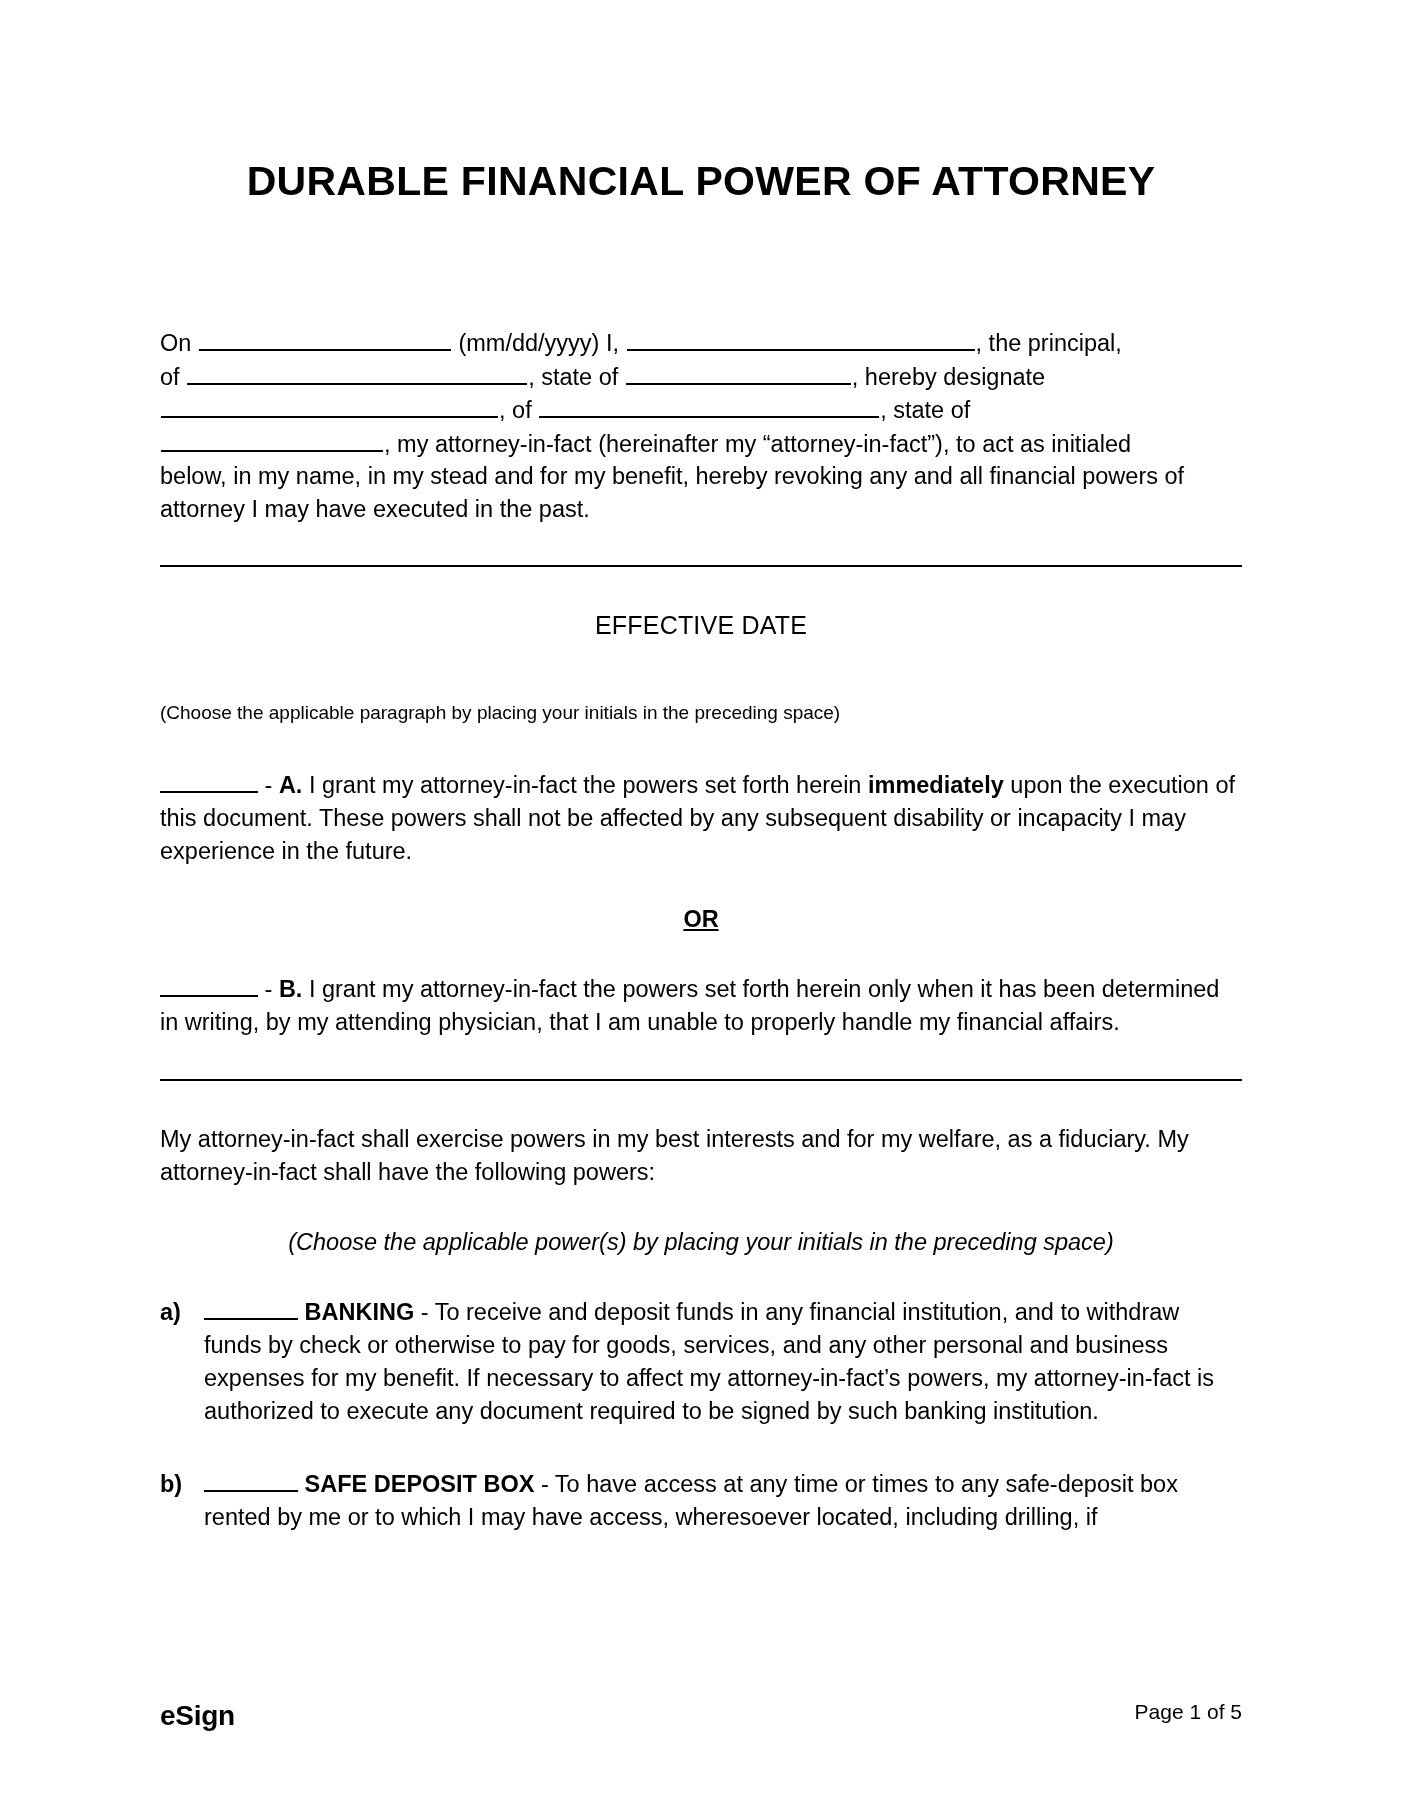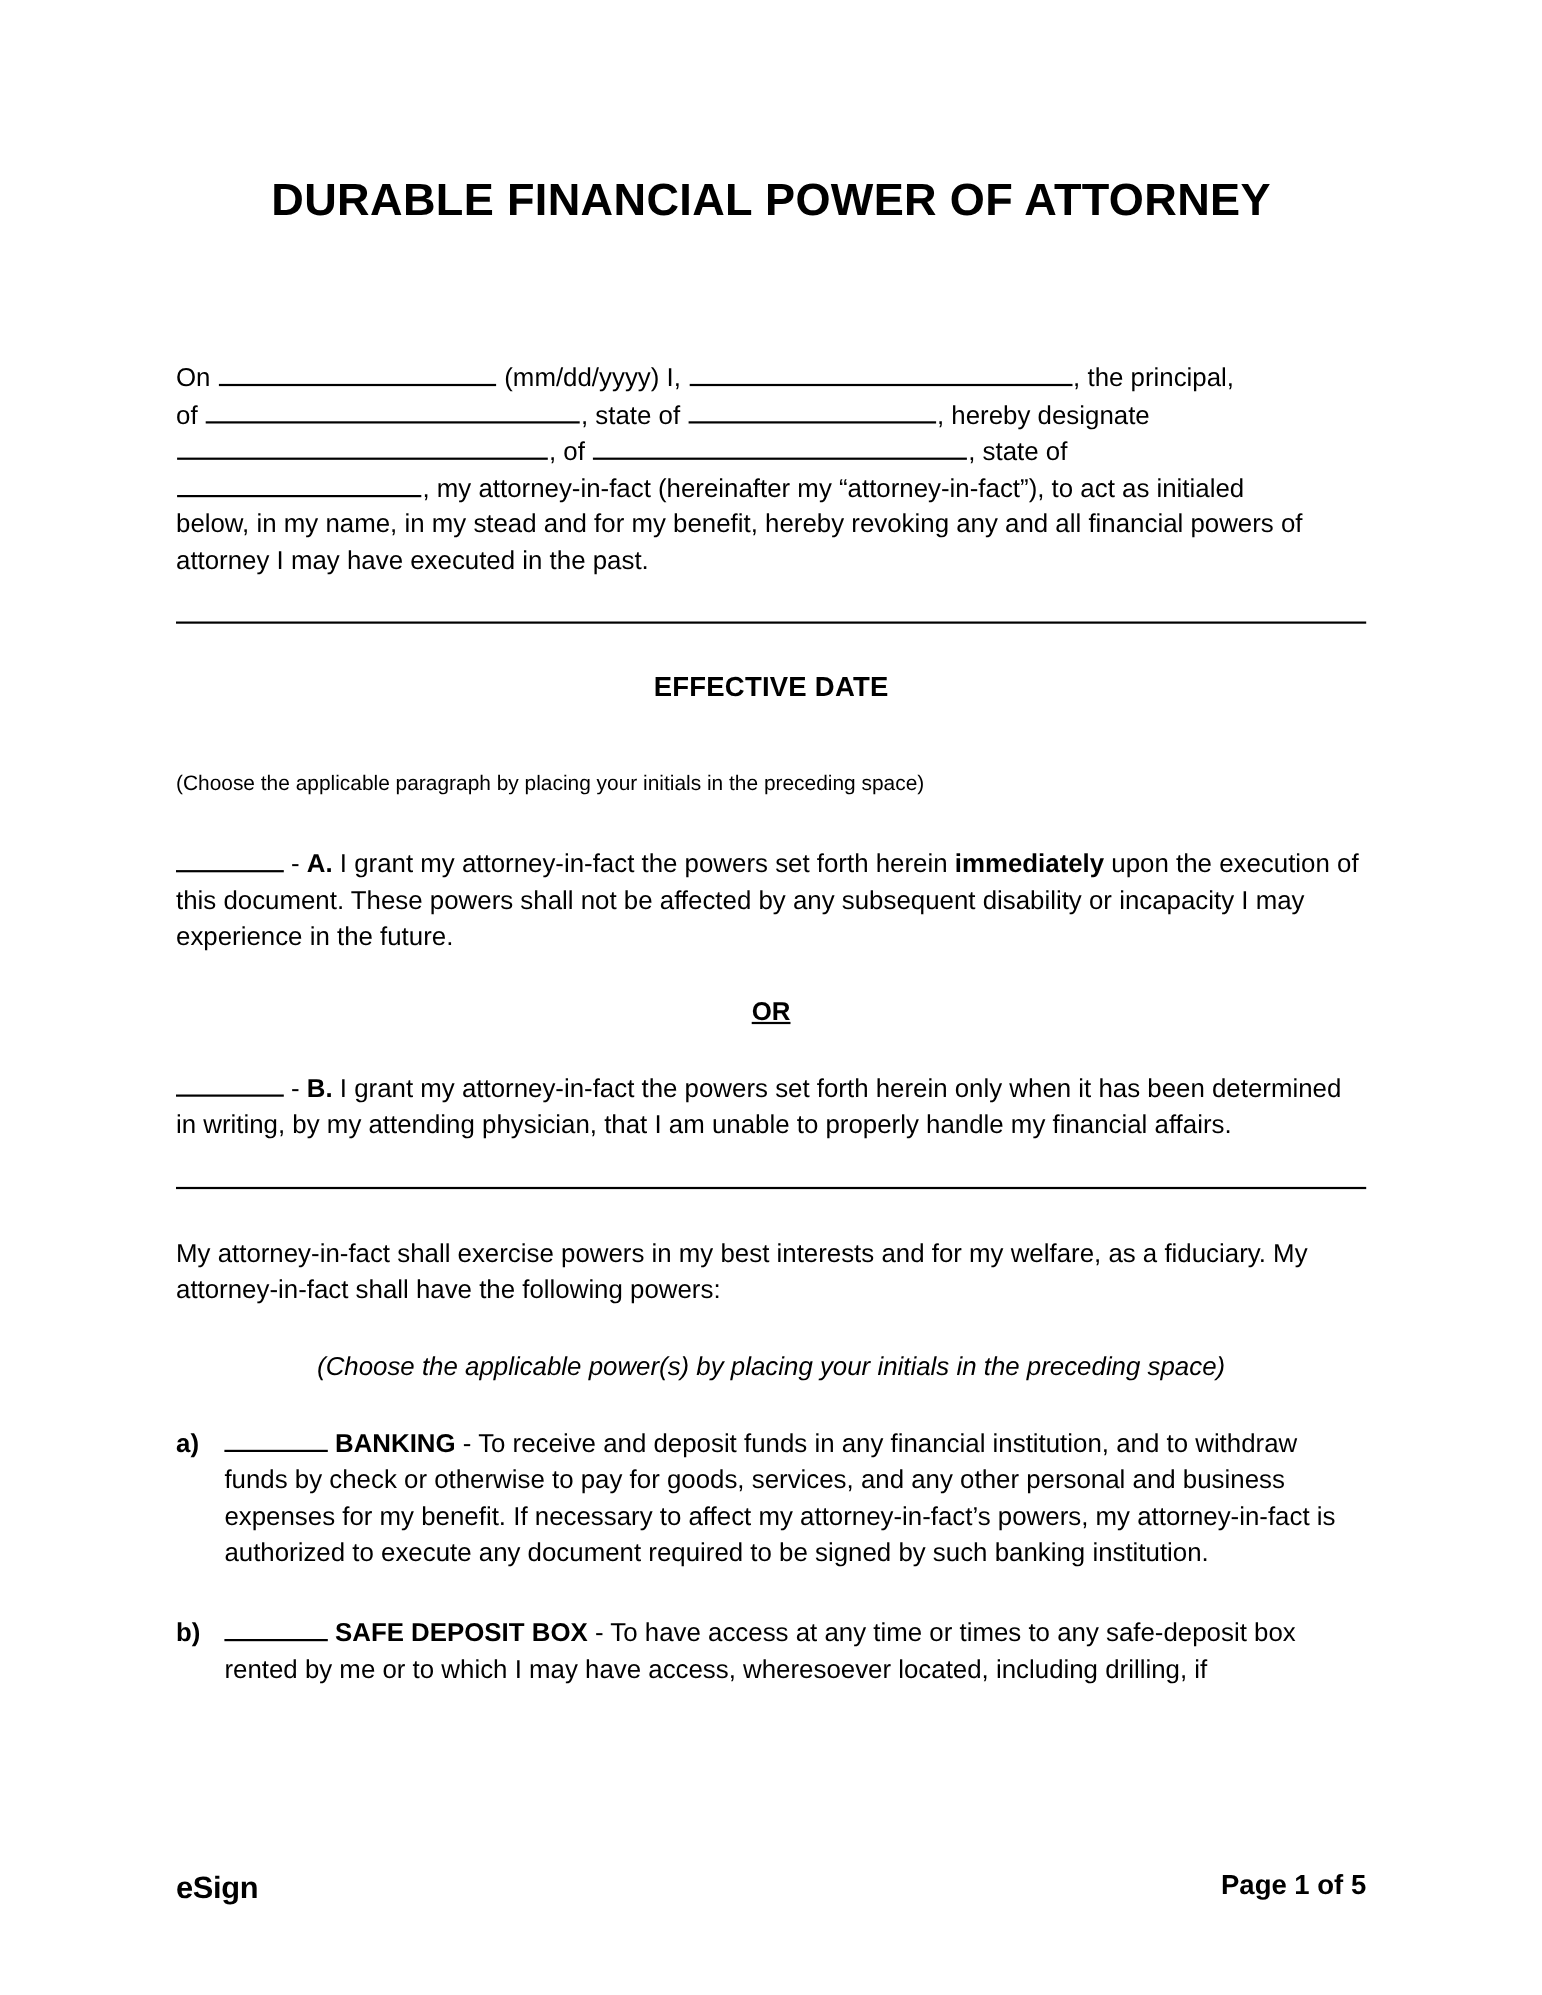--- a/index.html
+++ b/index.html
@@ -54,21 +54,21 @@
   .b-aifstate { width: 222px; }
 
   .rule {
     border: none;
     border-top: 2.5px solid #000;
     margin: 40px 0 0 0;
   }
   .section-heading {
     text-align: center;
     font-size: 25px;
-    font-weight: bold;
+    font-weight: normal;
     margin: 44px 0 0 0;
     letter-spacing: 0.2px;
   }
   .choose-note {
     font-size: 19px;
     margin-top: 57px;
     line-height: 32px;
   }
   .para {
     font-size: 23.5px;
@@ -132,22 +132,21 @@
     display: flex;
     justify-content: space-between;
     font-size: 23px;
   }
   .brand {
     font-size: 28px;
     font-weight: bold;
     letter-spacing: -0.3px;
   }
   .page-num {
-    font-size: 25px;
-    font-weight: bold;
+    font-size: 21px;
   }
 </style>
 </head>
 <body>
 
 <div class="page">
 
   <h1 class="doc-title">DURABLE FINANCIAL POWER OF ATTORNEY</h1>
 
   <div class="intro">

